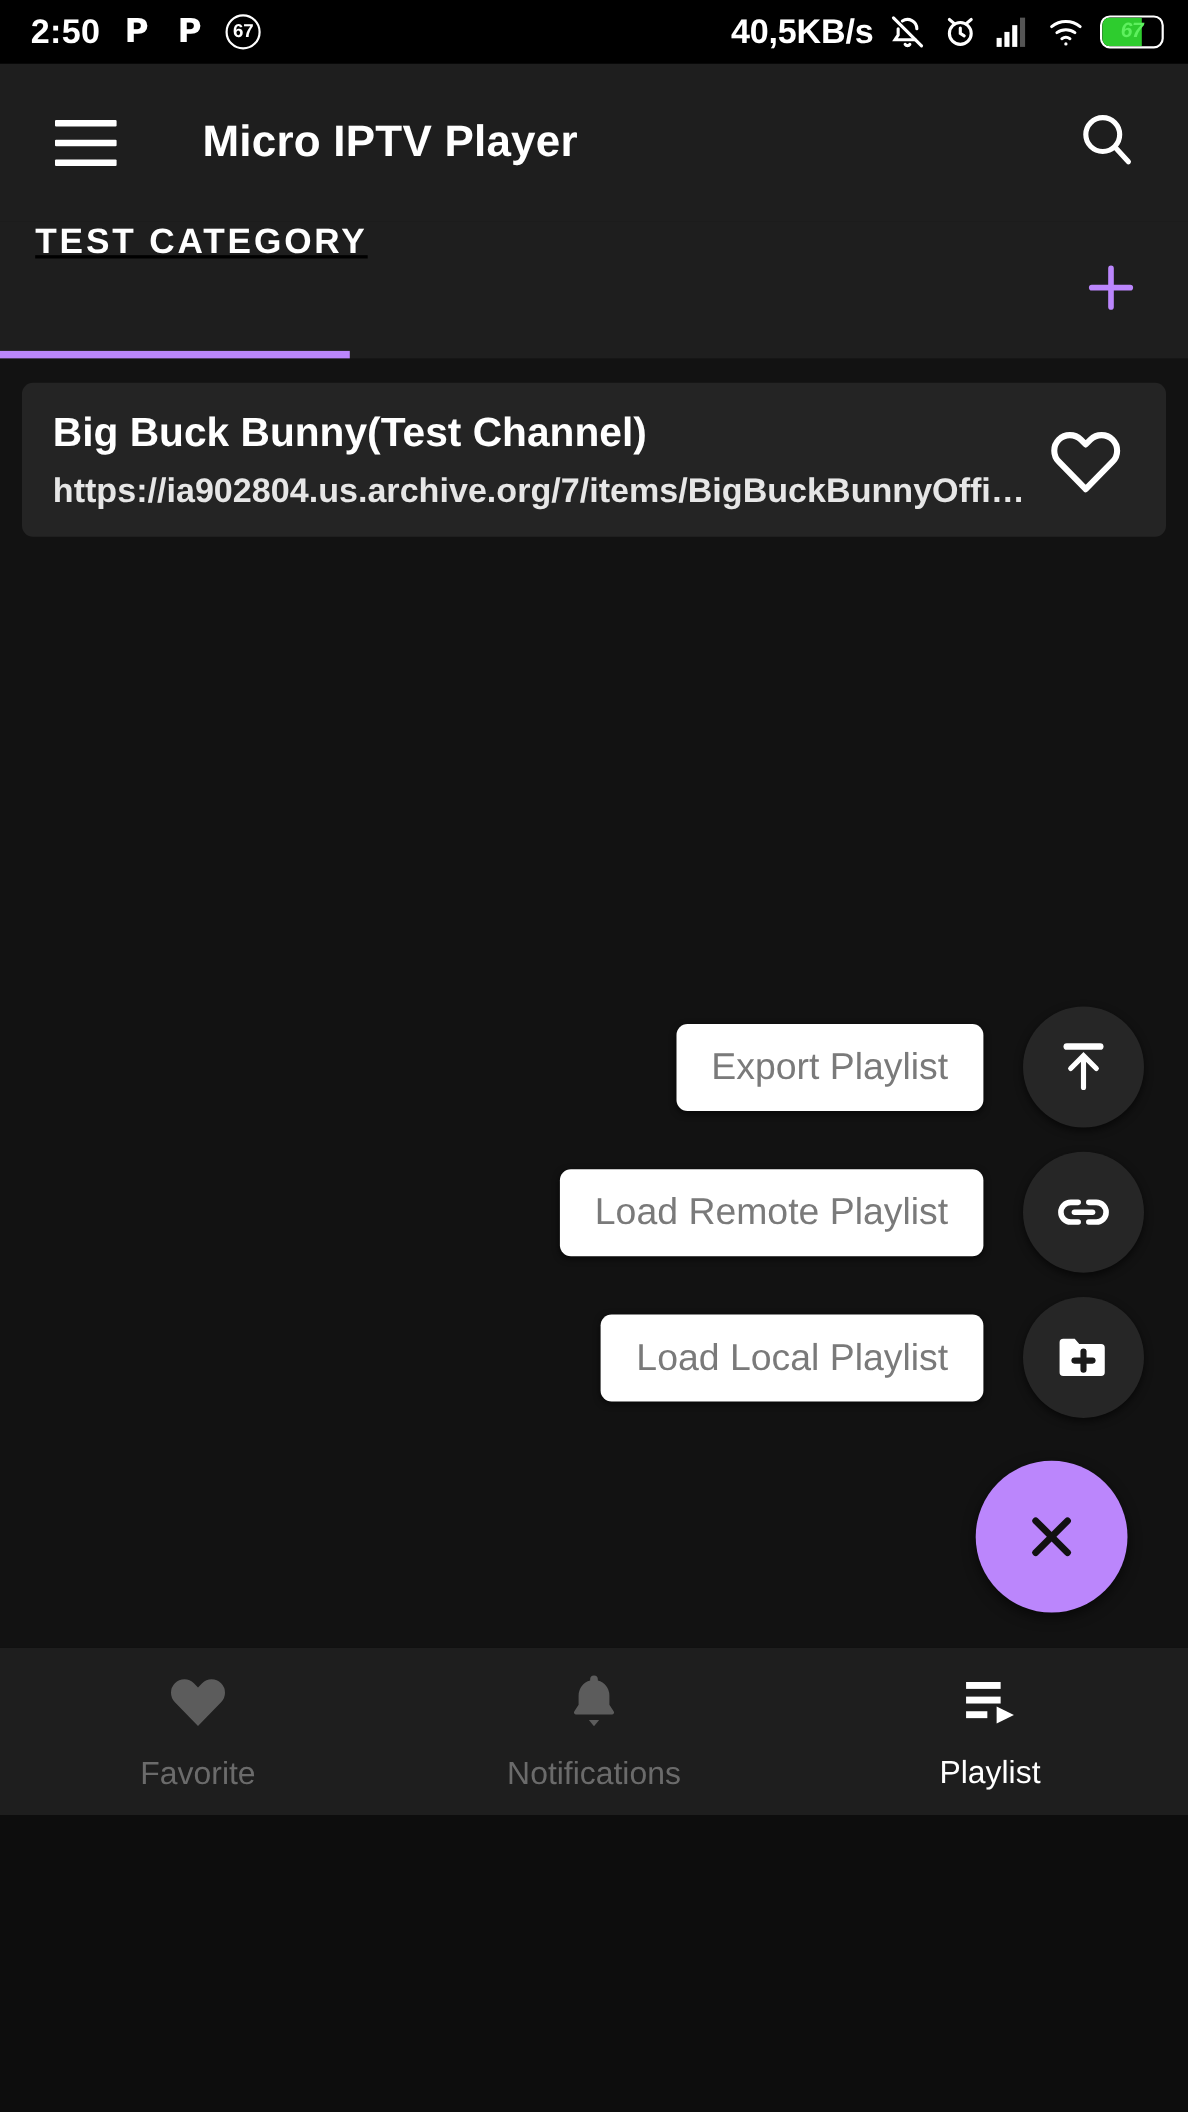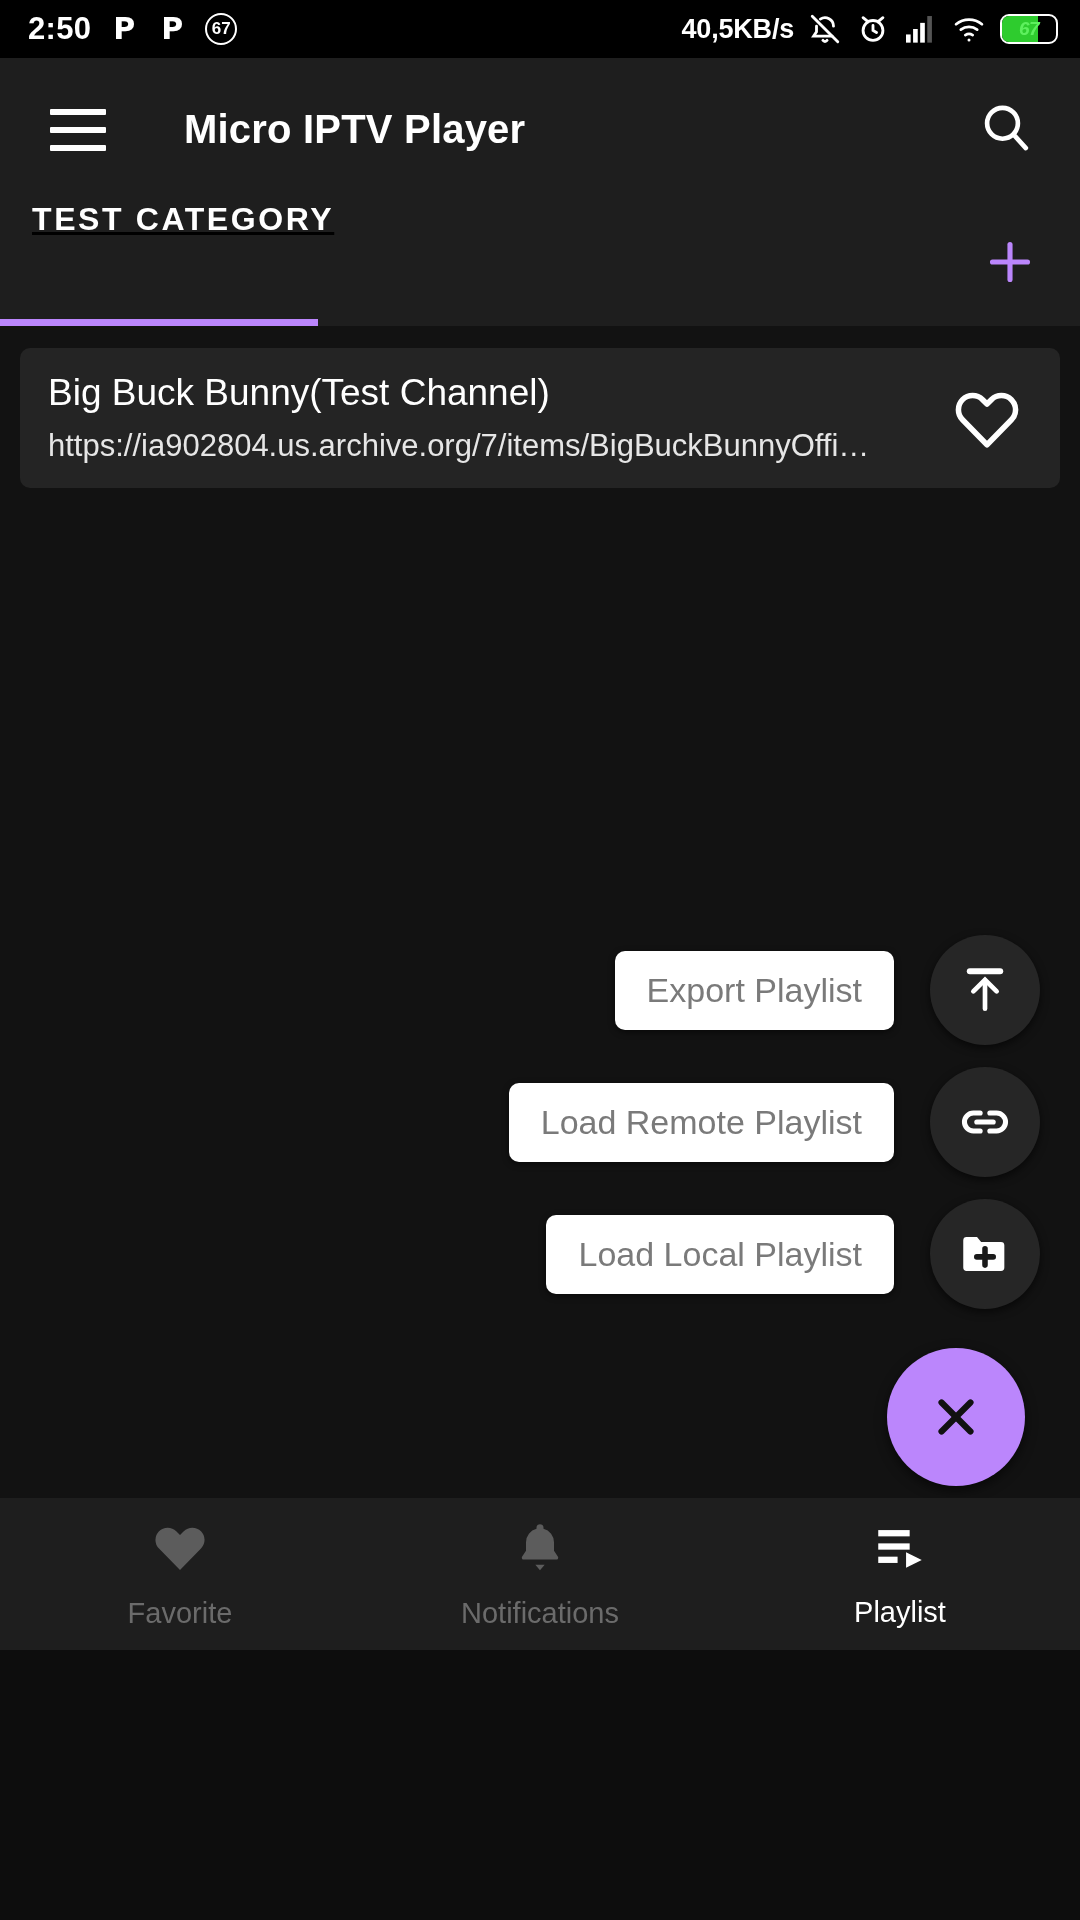--- a/index.html
+++ b/index.html
@@ -33,21 +33,21 @@
   .sb-left { display: flex; align-items: center; gap: 18px; }
   .sb-right { display: flex; align-items: center; gap: 14px; margin-left: auto; }
   .sb-clock {
     color: #ffffff;
     font-size: 31px;
     font-weight: bold;
     letter-spacing: 0.3px;
   }
   .sb-net {
     color: #ffffff;
-    font-size: 27px;
+    font-size: 31px;
     font-weight: bold;
     letter-spacing: -0.2px;
   }
   .p-badge {
     width: 30px; height: 30px;
     display: flex; align-items: center; justify-content: center;
     color: #ffffff;
     font-size: 30px;
     font-weight: 900;
     line-height: 1;
@@ -173,20 +173,21 @@
     position: absolute;
     left: 20px; right: 20px;
     top: 22px;
     height: 140px;
     background: #242424;
     border-radius: 10px;
     display: flex;
     align-items: center;
     padding: 0 38px 0 28px;
     cursor: pointer;
+    font-weight: bold;
   }
   .channel-text { flex: 1 1 auto; min-width: 0; padding-right: 20px; }
   .channel-name {
     color: #ffffff;
     font-size: 37px;
     margin-bottom: 14px;
     white-space: nowrap;
     overflow: hidden;
     text-overflow: ellipsis;
   }
@@ -195,21 +196,21 @@
     font-size: 31px;
     white-space: nowrap;
     overflow: hidden;
   }
   .fav-heart { flex: 0 0 auto; cursor: pointer; display:flex; align-items:center; }
 
   
   .speed-dial {
     position: absolute;
     right: 40px;
-    bottom: 12px;
+    bottom: 32px;
     display: flex;
     flex-direction: column;
     align-items: flex-end;
     gap: 0;
   }
   .dial-row {
     display: flex;
     align-items: center;
     justify-content: flex-end;
     height: 132px;

